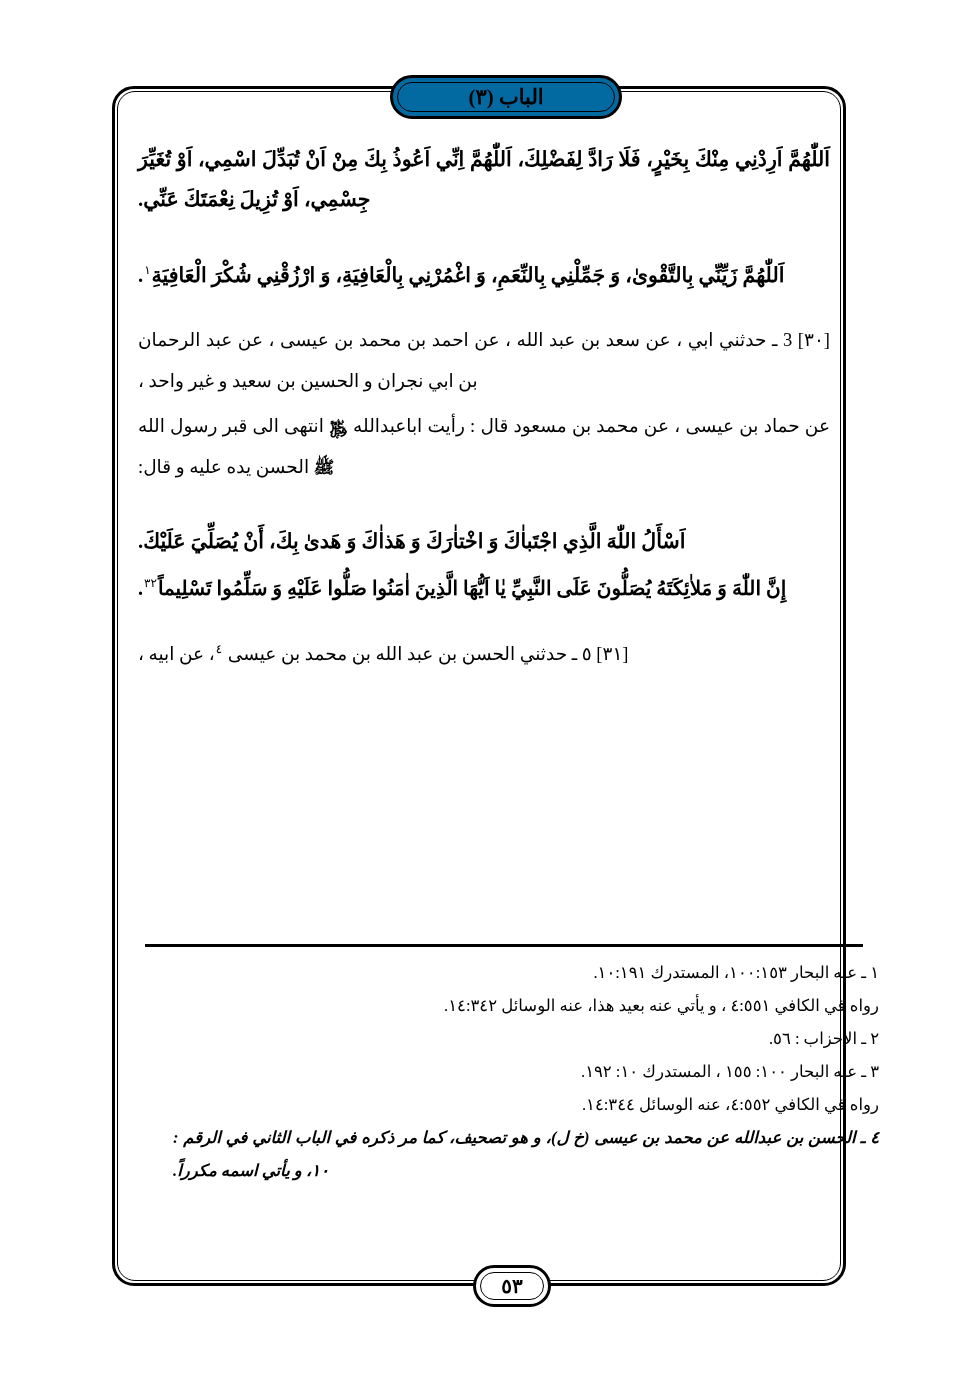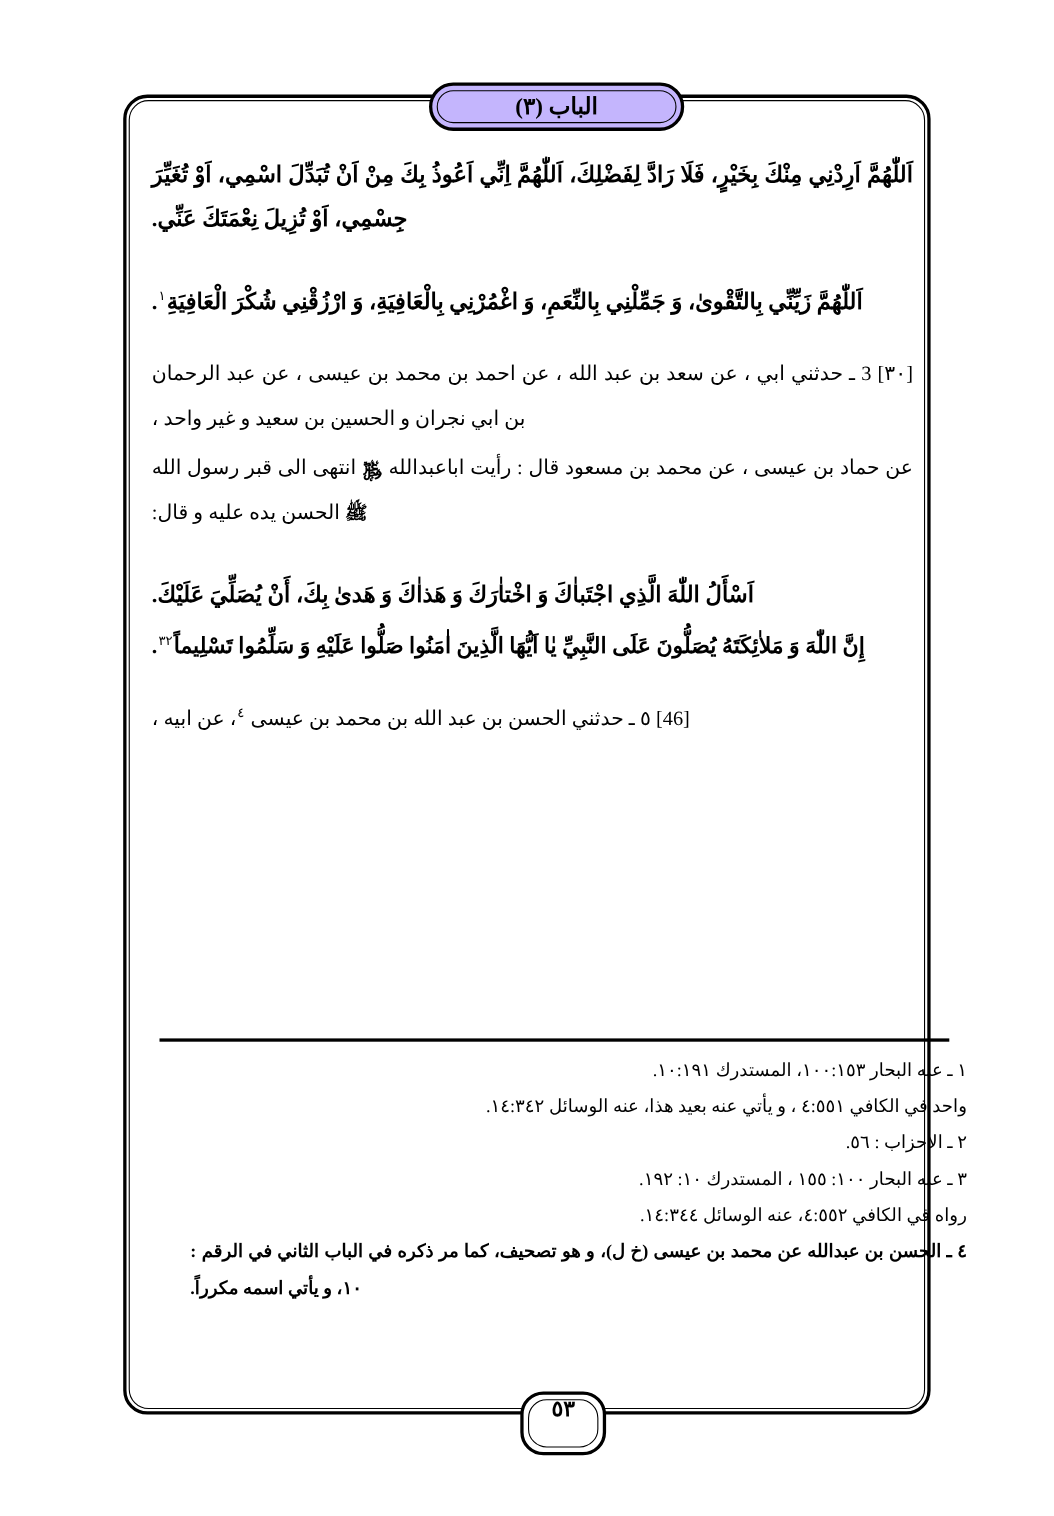--- a/index.html
+++ b/index.html
@@ -41,21 +41,21 @@
 
   
   .chapter-cartouche {
     position: absolute;
     left: 390px;
     top: 75px;
     width: 232px;
     height: 44px;
     border: 3px solid #000;
     border-radius: 24px;
-    background: #c4b5fd;
+    background: #0369a1;
     box-sizing: border-box;
     display: flex;
     align-items: center;
     justify-content: center;
     z-index: 6;
   }
   .chapter-cartouche-inner {
     position: absolute;
     left: 4px;
     top: 4px;
@@ -73,27 +73,27 @@
     font-family: "Liberation Serif", "DejaVu Serif", serif;
     z-index: 2;
   }
 
   
   .page-number-cartouche {
     position: absolute;
     left: 473px;
     top: 1265px;
     width: 78px;
-    height: 58px;
+    height: 42px;
     border: 3px solid #000;
     border-radius: 21px;
     background: #ffffff;
     box-sizing: border-box;
     display: flex;
-    align-items: flex-start;
+    align-items: center;
     justify-content: center;
     z-index: 6;
   }
   .page-number-cartouche-inner {
     position: absolute;
     left: 4px;
     top: 4px;
     right: 4px;
     bottom: 4px;
     border: 1.2px solid #000;
@@ -225,20 +225,21 @@
     line-height: 2.0;
     text-align: right;
     margin: 0;
     white-space: nowrap;
   }
   .fn-line.wrap {
     white-space: normal;
     text-align: justify;
     text-align-last: left;
     font-weight: bold;
+    font-style: italic;
   }
 </style>
 </head>
 <body>
 
 <div class="page-frame"></div>
 <div class="page-frame-inner"></div>
 
 <div class="cartouche-mask-top"></div>
 <div class="cartouche-mask-bottom"></div>
@@ -264,29 +265,29 @@
 
   <div class="spacer-sm"></div>
 
   <p class="dua-block">اَسْأَلُ اللّٰهَ الَّذِي اجْتَباٰكَ وَ اخْتاٰرَكَ وَ هَذاٰكَ وَ هَدىٰ بِكَ، أَنْ يُصَلِّيَ عَلَيْكَ.</p>
 
 
   <p class="verse-block"><span>إِنَّ اللّٰهَ وَ مَلاٰئِكَتَهُ يُصَلُّونَ عَلَى النَّبِيِّ يٰا اَيُّهَا الَّذِينَ اٰمَنُوا صَلُّوا عَلَيْهِ وَ سَلِّمُوا تَسْلِيماً</span><sup class="fn">٣٢</sup><span>.</span></p>
 
   <div class="spacer-md"></div>
 
-  <p class="narration"><span>[46] ٥ ـ حدثني الحسن بن عبد الله بن محمد بن عيسى </span><sup class="fn">٤</sup><span>، عن ابيه ،</span></p>
+  <p class="narration"><span>[٣١] ٥ ـ حدثني الحسن بن عبد الله بن محمد بن عيسى </span><sup class="fn">٤</sup><span>، عن ابيه ،</span></p>
 
 </div>
 
 <div class="footnote-rule"></div>
 
 <div class="footnotes">
   <p class="fn-line">١ ـ عنه البحار ١٠٠:١٥٣، المستدرك ١٠:١٩١.</p>
-  <p class="fn-line">واحد في الكافي ٤:٥٥١ ، و يأتي عنه بعيد هذا، عنه الوسائل ١٤:٣٤٢.</p>
+  <p class="fn-line">رواه في الكافي ٤:٥٥١ ، و يأتي عنه بعيد هذا، عنه الوسائل ١٤:٣٤٢.</p>
   <p class="fn-line">٢ ـ الاحزاب : ٥٦.</p>
   <p class="fn-line">٣ ـ عنه البحار ١٠٠: ١٥٥ ، المستدرك ١٠: ١٩٢.</p>
   <p class="fn-line">رواه في الكافي ٤:٥٥٢، عنه الوسائل ١٤:٣٤٤.</p>
   <p class="fn-line wrap">٤ ـ الحسن بن عبدالله عن محمد بن عيسى (خ ل)، و هو تصحيف، كما مر ذكره في الباب الثاني في الرقم : ١٠، و يأتي اسمه مكرراً.</p>
 </div>
 
 <div class="page-number-cartouche">
   <div class="page-number-cartouche-inner"></div>
   <div class="page-number">٥٣</div>
 </div>

